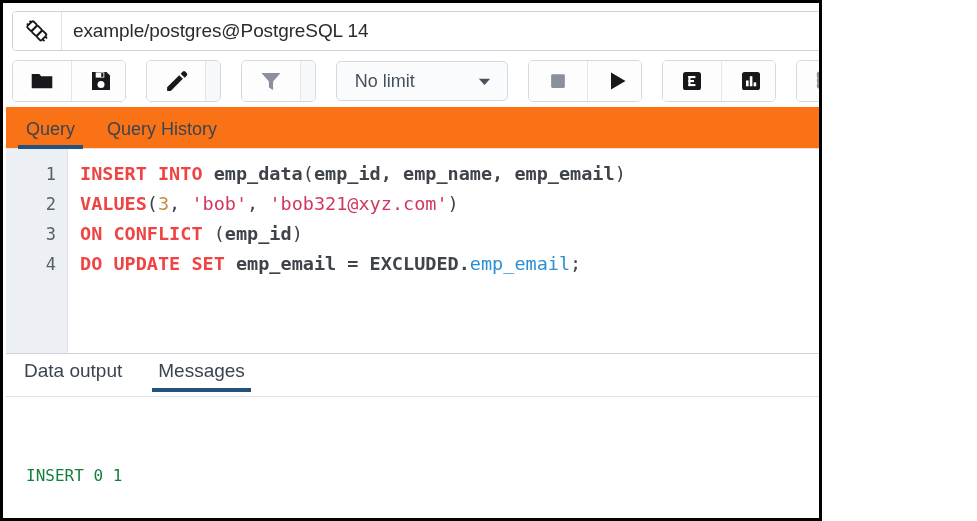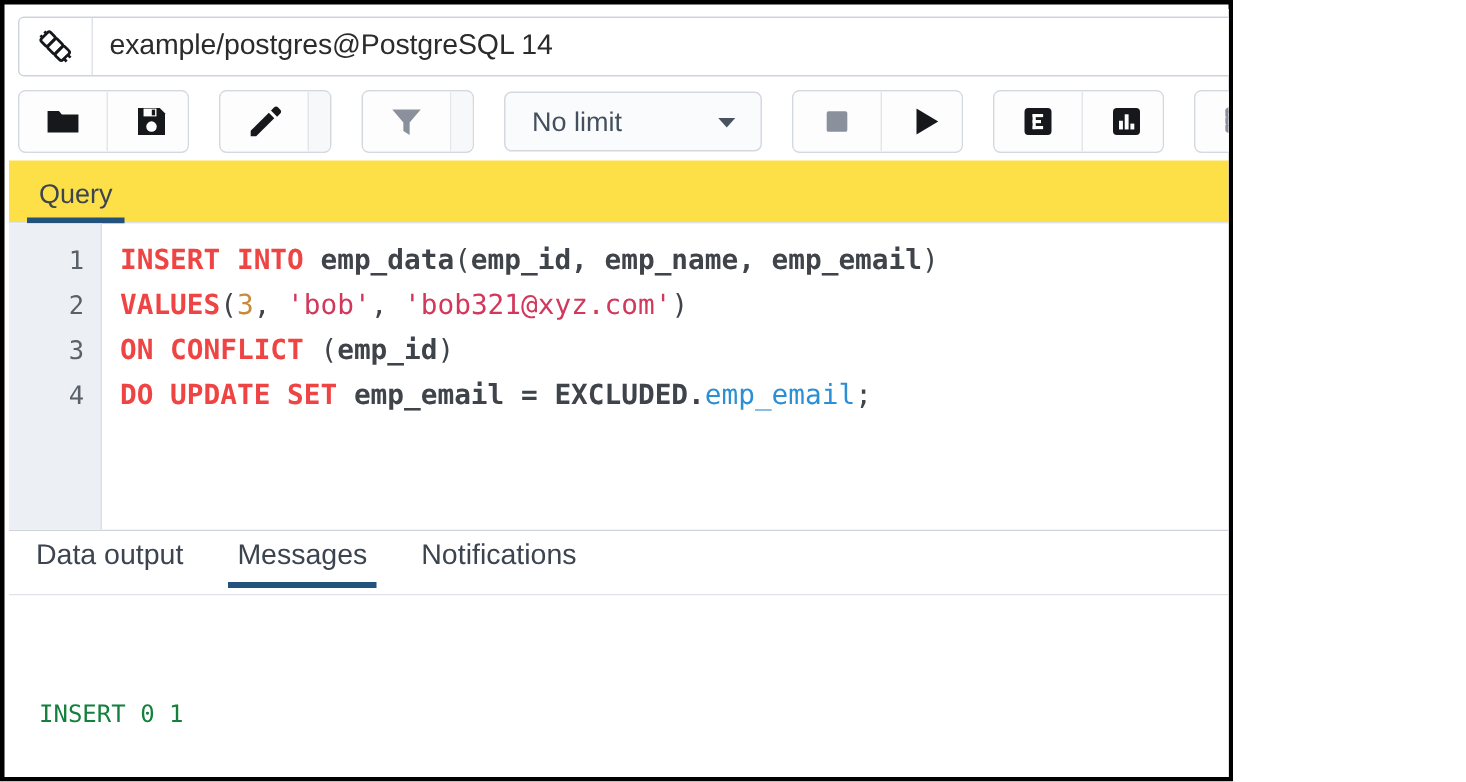--- a/index.html
+++ b/index.html
@@ -151,21 +151,21 @@
 
   
   .qtabs {
     height: 42px;
     min-height: 42px;
     display: flex;
     align-items: flex-end;
     padding-left: 12px;
     box-sizing: border-box;
     border-bottom: 1px solid #dfe2e6;
-    background: #fde047;
+    background: #f97316;
   }
   .qtab {
     font-size: 18px;
     color: #3c4450;
     padding: 0 8px 8px 8px;
     margin-right: 16px;
     position: relative;
     cursor: pointer;
     white-space: nowrap;
   }
@@ -432,36 +432,36 @@
           <rect x="6.4" y="16.5" width="14.6" height="2.5" fill="#16181b"></rect>
         </svg>
         <svg width="18" height="18" viewBox="0 0 24 24" aria-hidden="true">
           <polyline points="6,9.5 12,15.5 18,9.5" fill="none" stroke="#16181b" stroke-width="2.6" stroke-linecap="round" stroke-linejoin="round"></polyline>
         </svg>
       </div>
     </div>
 
     <div class="qtabs">
       <div class="qtab active">Query</div>
+      <div class="qtab">Query History</div>
     </div>
 
     <div class="editor">
       <div class="gutter">
         <div>1</div>
         <div>2</div>
         <div>3</div>
         <div>4</div>
       </div>
       <div class="code" id="code-area"><div class="ln"><span class="k">INSERT INTO </span><span class="id">emp_data</span><span class="pn">(</span><span class="id">emp_id, emp_name, emp_email</span><span class="pn">)</span></div><div class="ln"><span class="k">VALUES</span><span class="pn">(</span><span class="nu">3</span><span class="pn">, </span><span class="st">'bob'</span><span class="pn">, </span><span class="st">'bob321@xyz.com'</span><span class="pn">)</span></div><div class="ln"><span class="k">ON CONFLICT </span><span class="pn">(</span><span class="id">emp_id</span><span class="pn">)</span></div><div class="ln"><span class="k">DO UPDATE SET </span><span class="id">emp_email = EXCLUDED.</span><span class="fn">emp_email</span><span class="pn">;</span></div></div>
     </div>
 
     <div class="out-tabs">
       <div class="otab">Data output</div>
       <div class="otab active">Messages</div>
-      <div class="otab">Notifications</div>
     </div>
 
     <div class="messages">
       <div>INSERT 0 1</div>
       
       
     </div>
 
   </div>
 </div>

